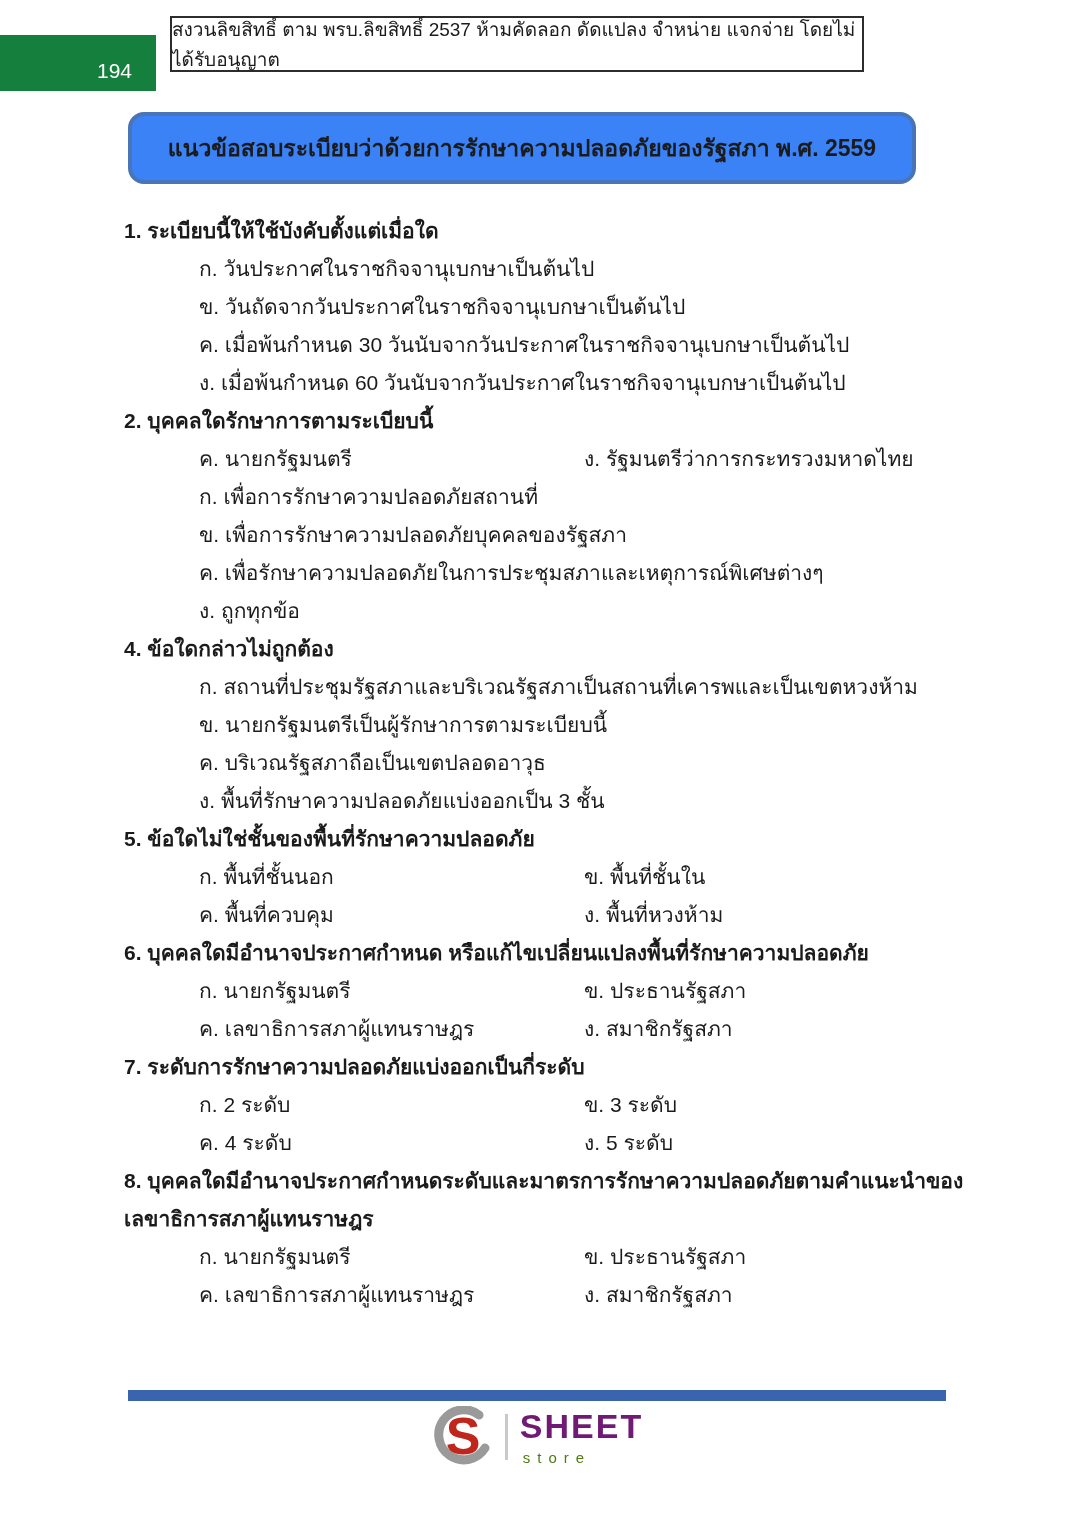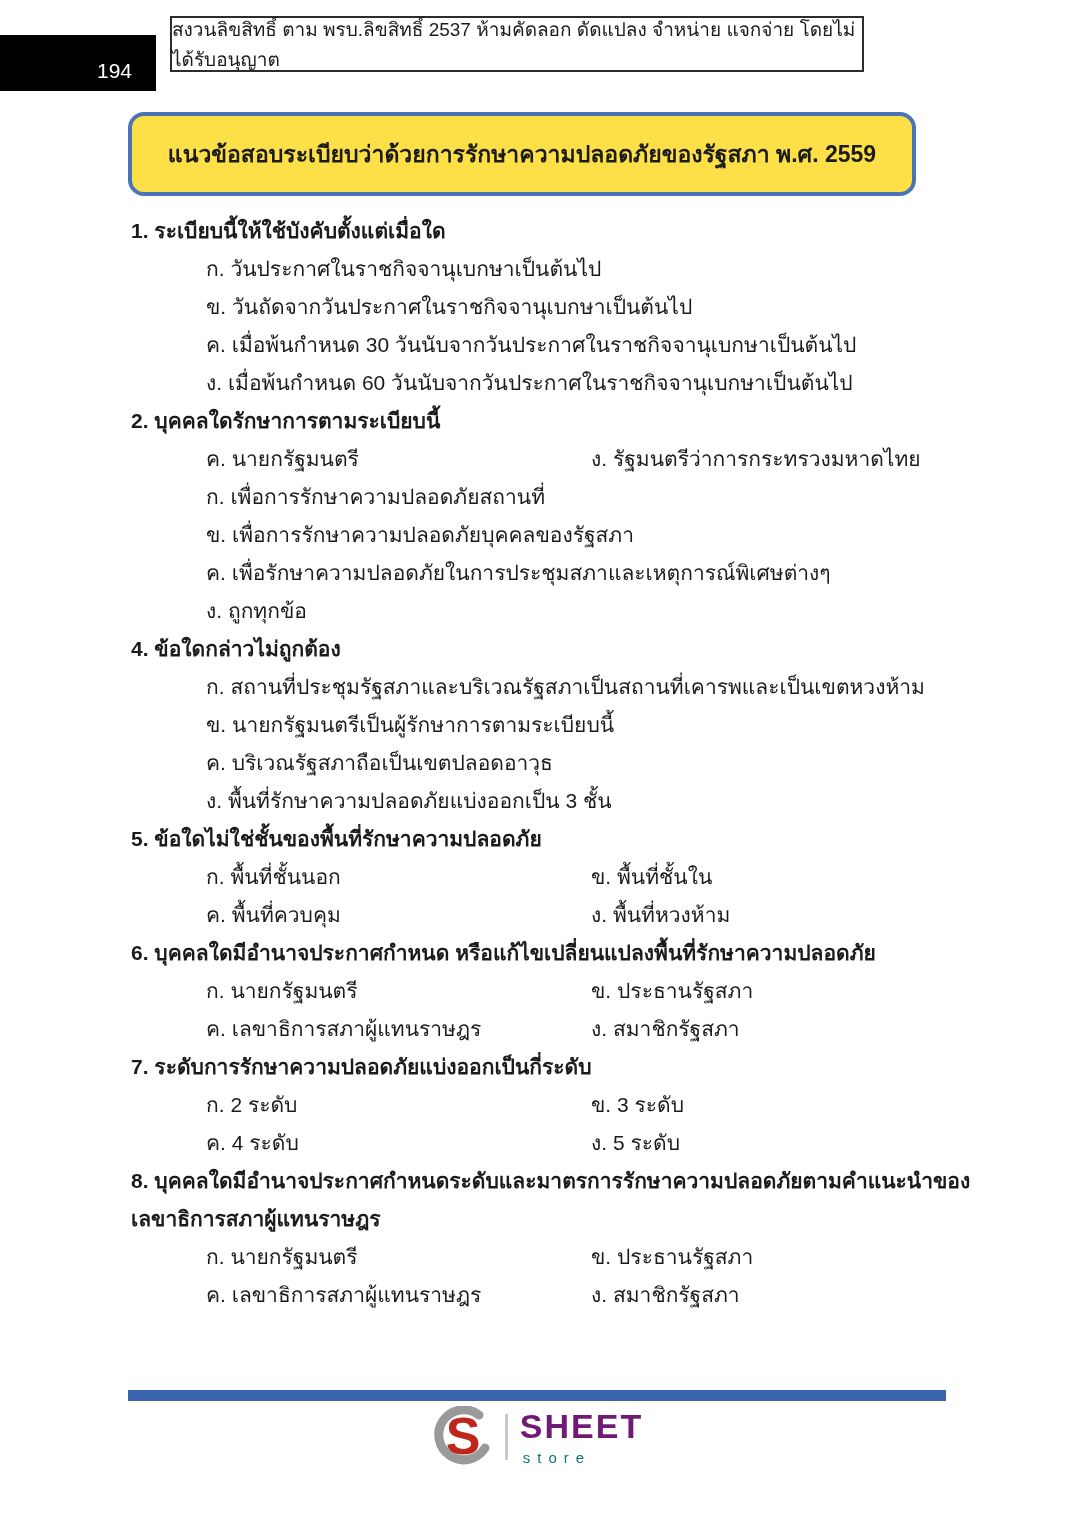--- a/index.html
+++ b/index.html
@@ -7,44 +7,44 @@
   body {
     width:1076px; height:1522px;
     position:relative;
     font-family:"Liberation Sans", sans-serif;
     color:#1b1b1b;
     overflow:hidden;
   }
   .page-number-box {
     position:absolute; left:0; top:35px;
     width:156px; height:56px;
-    background:#000000; color:#ffffff;
+    background:#15803d; color:#ffffff;
     display:flex; align-items:flex-end; justify-content:flex-end;
     padding:0 24px 8px 0;
     font-size:21px;
   }
   .copyright-box {
     position:absolute; left:170px; top:16px;
     width:694px; height:56px;
     border:2px solid #2c2c2c;
     display:flex; align-items:center; 
     font-size:19px;
     background:#ffffff;
   }
   .title-box {
     position:absolute; left:128px; top:112px;
-    width:788px; height:84px;
+    width:788px; height:72px;
     border:4px solid #4a74b8;
     border-radius:16px;
     display:flex; align-items:center; justify-content:center;
     font-size:23px; font-weight:bold;
-    background:#fde047;
+    background:#3b82f6;
   }
   .questions {
-    position:absolute; left:131px; top:212px;
+    position:absolute; left:124px; top:212px;
     width:840px;
   }
   .q-heading {
     font-weight:bold;
     font-size:21px;
     line-height:38px;
   }
   .q-heading .u { text-underline-offset:4px; }
   .option-row {
     padding-left:75px;
@@ -69,21 +69,21 @@
   .logo-divider {
     width:3px; height:46px;
     background:#c9c9c9;
   }
   .logo-text { display:flex; flex-direction:column; line-height:1; }
   .logo-brand {
     font-size:34px; font-weight:bold;
     color:#701a75; letter-spacing:2px;
   }
   .logo-sub {
-    font-size:15px; color:#0f766e;
+    font-size:15px; color:#4d7c0f;
     letter-spacing:7px; margin-top:7px; padding-left:3px;
   }
 </style>
 </head>
 <body>
 
 <div class="page-number-box">
   <span>194</span>
 </div>
 

